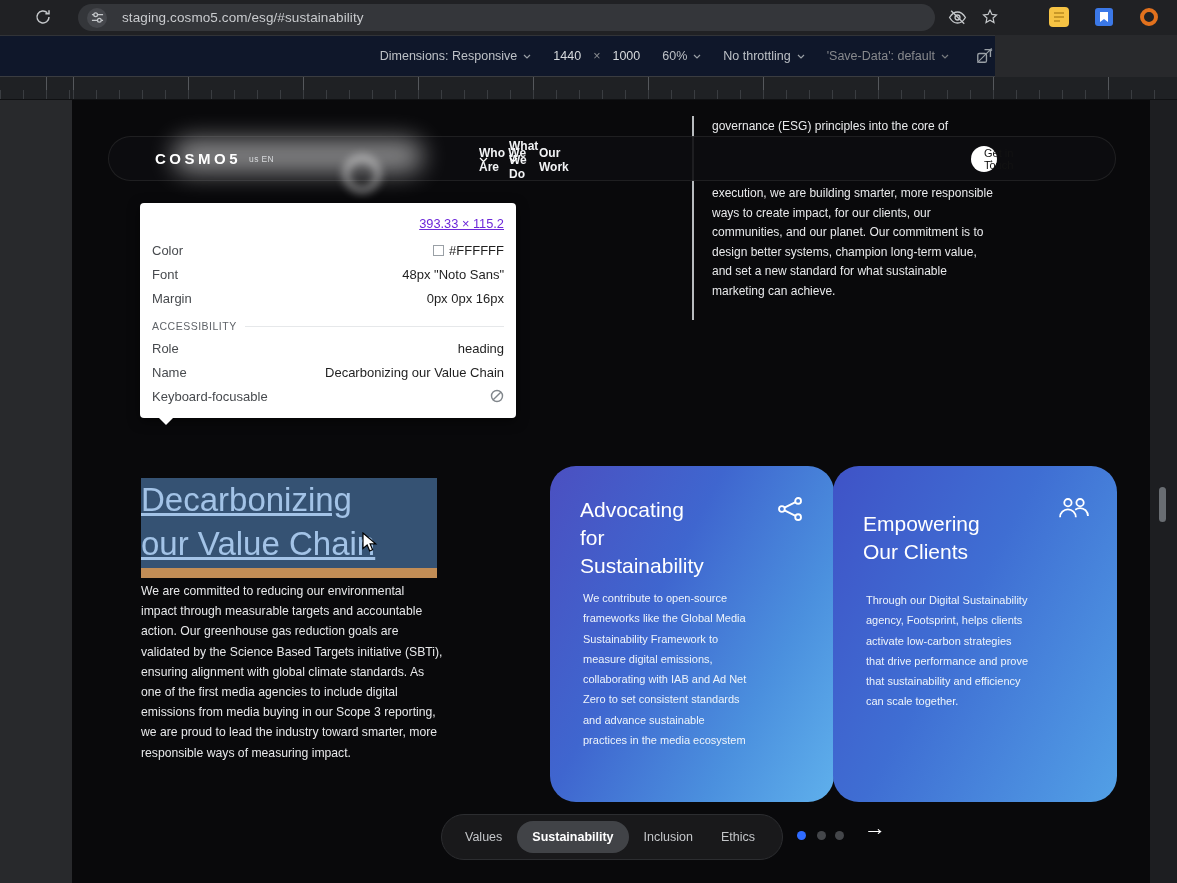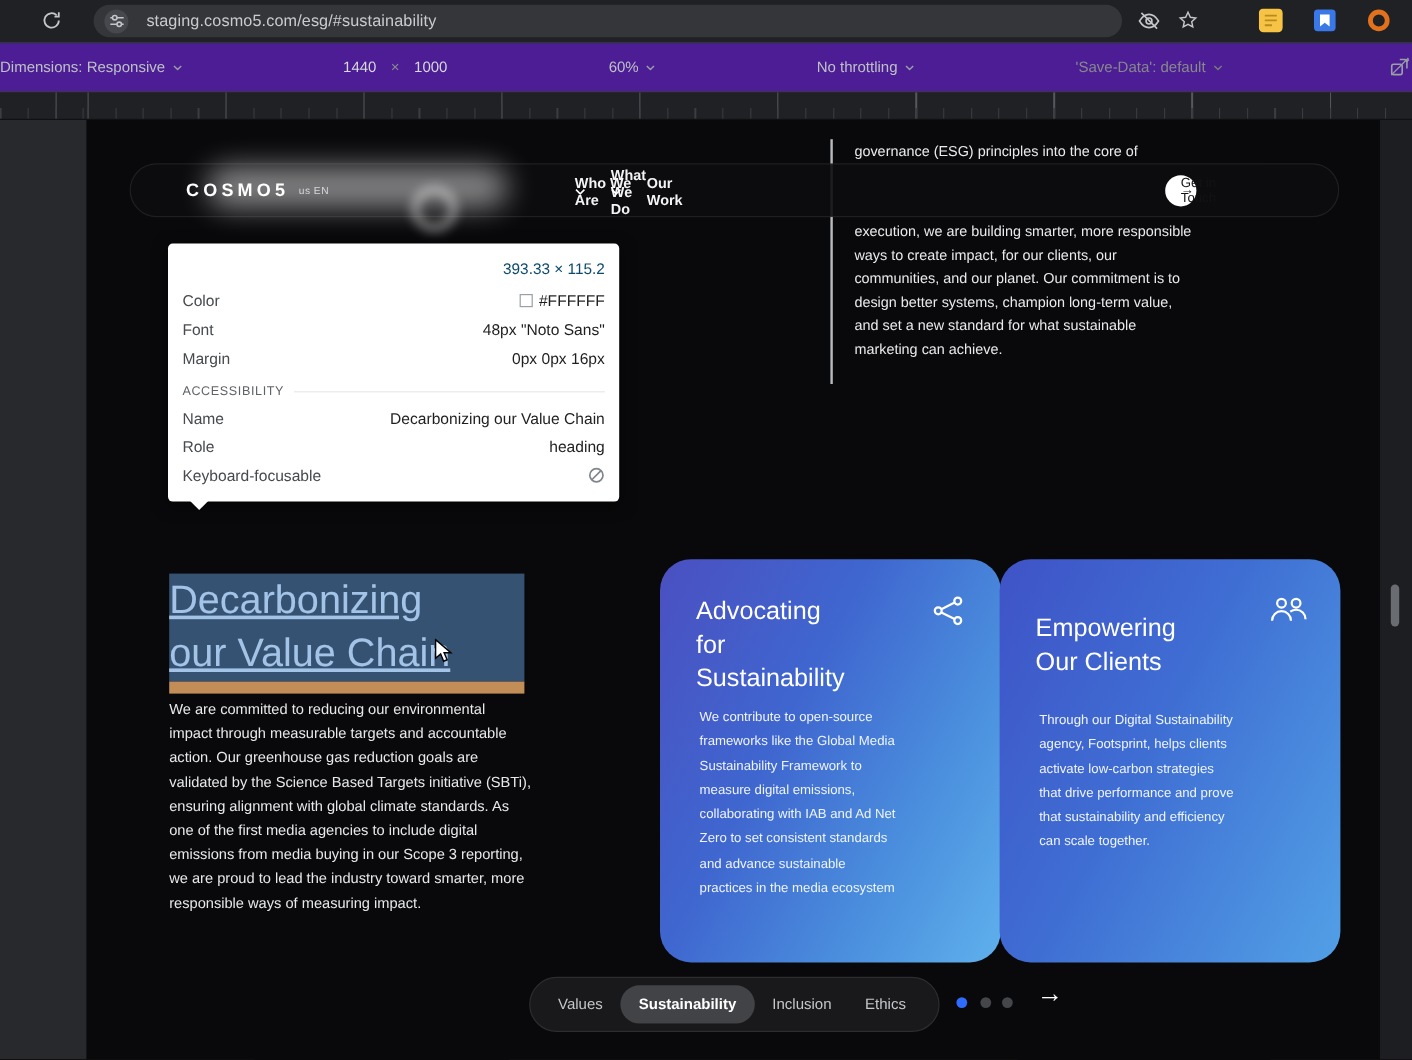--- a/index.html
+++ b/index.html
@@ -14,23 +14,23 @@
              border-radius:14px; display:flex; align-items:center; }
   .tune { margin-left:9px; width:20px; height:20px; border-radius:50%; background:#46484d;
           display:flex; align-items:center; justify-content:center; }
   .url-text { margin-left:15px; color:#c9cbce; font-size:13.5px; letter-spacing:.1px; }
   .bar-icon { position:absolute; top:8px; width:20px; height:20px; }
   .eye { left:948px; } .star-ic { left:981px; }
   .ext { position:absolute; top:7px; width:20px; height:20px; }
   .ext-yellow { left:1049px; } .ext-blue { left:1094px; } .ext-orange { left:1139px; }
 
   
-  .device-toolbar { position:absolute; left:0; top:35px; width:1177px; height:42px; background:#4c1d95;
+  .device-toolbar { position:absolute; left:0; top:35px; width:995px; height:42px; background:#0f172a;
                     border-top:1px solid #313337; border-bottom:1px solid #3a3c40;
-                    display:flex; align-items:center; justify-content:space-between; gap:22px;
+                    display:flex; align-items:center; justify-content:flex-end; gap:22px;
                     color:#bdc1c6; font-size:12.5px; }
   .dt-item { display:flex; align-items:center; gap:6px; }
   .dt-size { display:flex; align-items:center; gap:12px; }
   .dt-num { color:#d7dadd; }
   .dt-x { color:#8a8d91; }
   .dt-dim { color:#87898d; }
   .rotate { width:20px; height:20px; margin-left:4px; }
 
   
   .ruler { position:absolute; left:0; top:77px; width:1177px; height:23px; background-color:#1f2124;
@@ -103,21 +103,21 @@
   .car-arrow { left:792px; top:715px; color:#fff; font-size:22px; line-height:26px; }
 
   
   .tooltip { left:68px; top:103px; width:376px; background:#fff; border-radius:4px;
              box-shadow:0 3px 12px rgba(0,0,0,.55); z-index:40; padding-bottom:10px; }
   .tooltip:after { content:""; position:absolute; left:18px; bottom:-7px;
                    border:8px solid transparent; border-top:8px solid #fff; border-bottom:none; }
   .tt-selrow { display:flex; padding:13px 12px 7px; }
   .tt-selector { width:218px; font-family:"DejaVu Sans Mono", monospace; font-size:12.5px; font-weight:700;
                  color:#2450c8; line-height:21px; word-break:break-all; }
-  .tt-size { margin-left:auto; align-self:center; color:#0c4a6e; font-size:12.8px; }
+  .tt-size { margin-left:auto; align-self:center; color:#6d28d9; font-size:12.8px;text-decoration:underline; }
   .tt-row { display:flex; align-items:center; height:24px; padding:0 12px; font-size:13px; }
   .tt-row .lab { color:#474a4e; }
   .tt-row .val { margin-left:auto; color:#1f1f1f; display:flex; align-items:center; gap:5px; }
   .swatch { width:11px; height:11px; background:#fff; border:1px solid #9aa0a6; display:inline-block; }
   .tt-section { display:flex; align-items:center; gap:8px; padding:10px 12px 4px;
                 color:#5f6368; font-size:10.5px; letter-spacing:.5px; }
   .tt-section:after { content:""; flex:1; height:1px; background:#e6e8ea; }
 
   .cursor { left:290px; top:432px; z-index:50; width:18px; height:23px; }
 </style>
@@ -324,29 +324,29 @@
             </span>
         </div>
         <div class="tt-row">
           <span class="lab">Margin</span>
           <span class="val">
               <span>0px 0px 16px</span>
             </span>
         </div>
         <div class="tt-section">ACCESSIBILITY</div>
         <div class="tt-row">
+          <span class="lab">Role</span>
+          <span class="val">
+              <span>heading</span>
+            </span>
+        </div>
+        <div class="tt-row">
           <span class="lab">Name</span>
           <span class="val">
               <span>Decarbonizing our Value Chain</span>
-            </span>
-        </div>
-        <div class="tt-row">
-          <span class="lab">Role</span>
-          <span class="val">
-              <span>heading</span>
             </span>
         </div>
         <div class="tt-row">
           <span class="lab">Keyboard-focusable</span>
           <span class="val">
             <svg width="14" height="14" viewBox="0 0 14 14" fill="none" stroke="#80868b" stroke-width="1.4">
                 <circle cx="7" cy="7" r="5.5"></circle>
                 <path d="M3.2 10.8l7.6-7.6"></path>
               </svg>
           </span>

